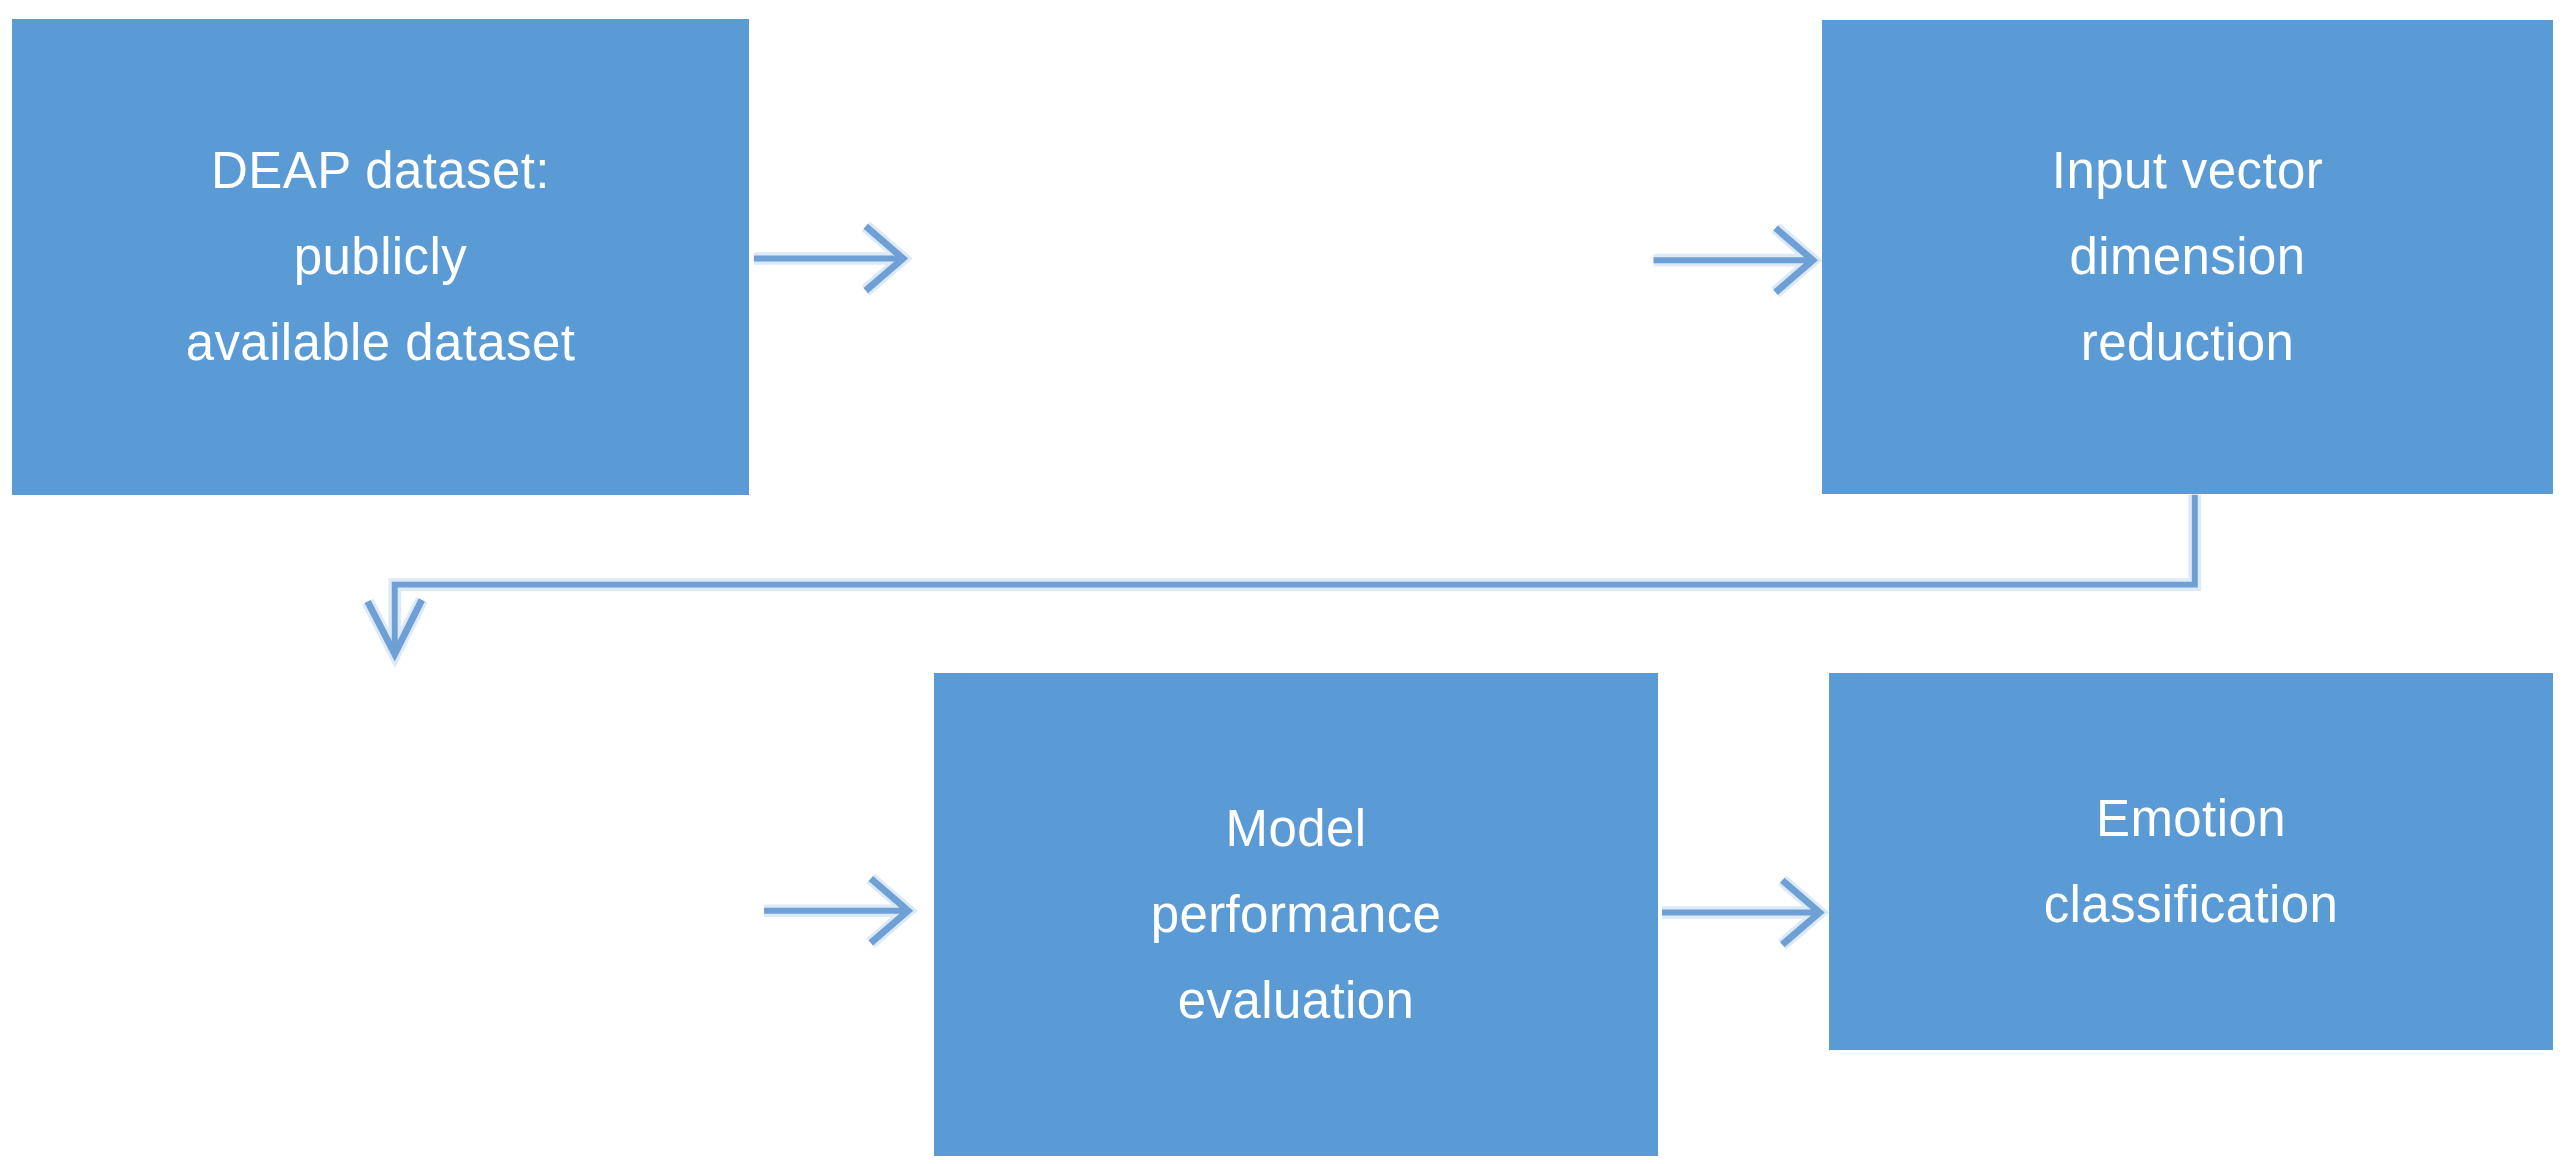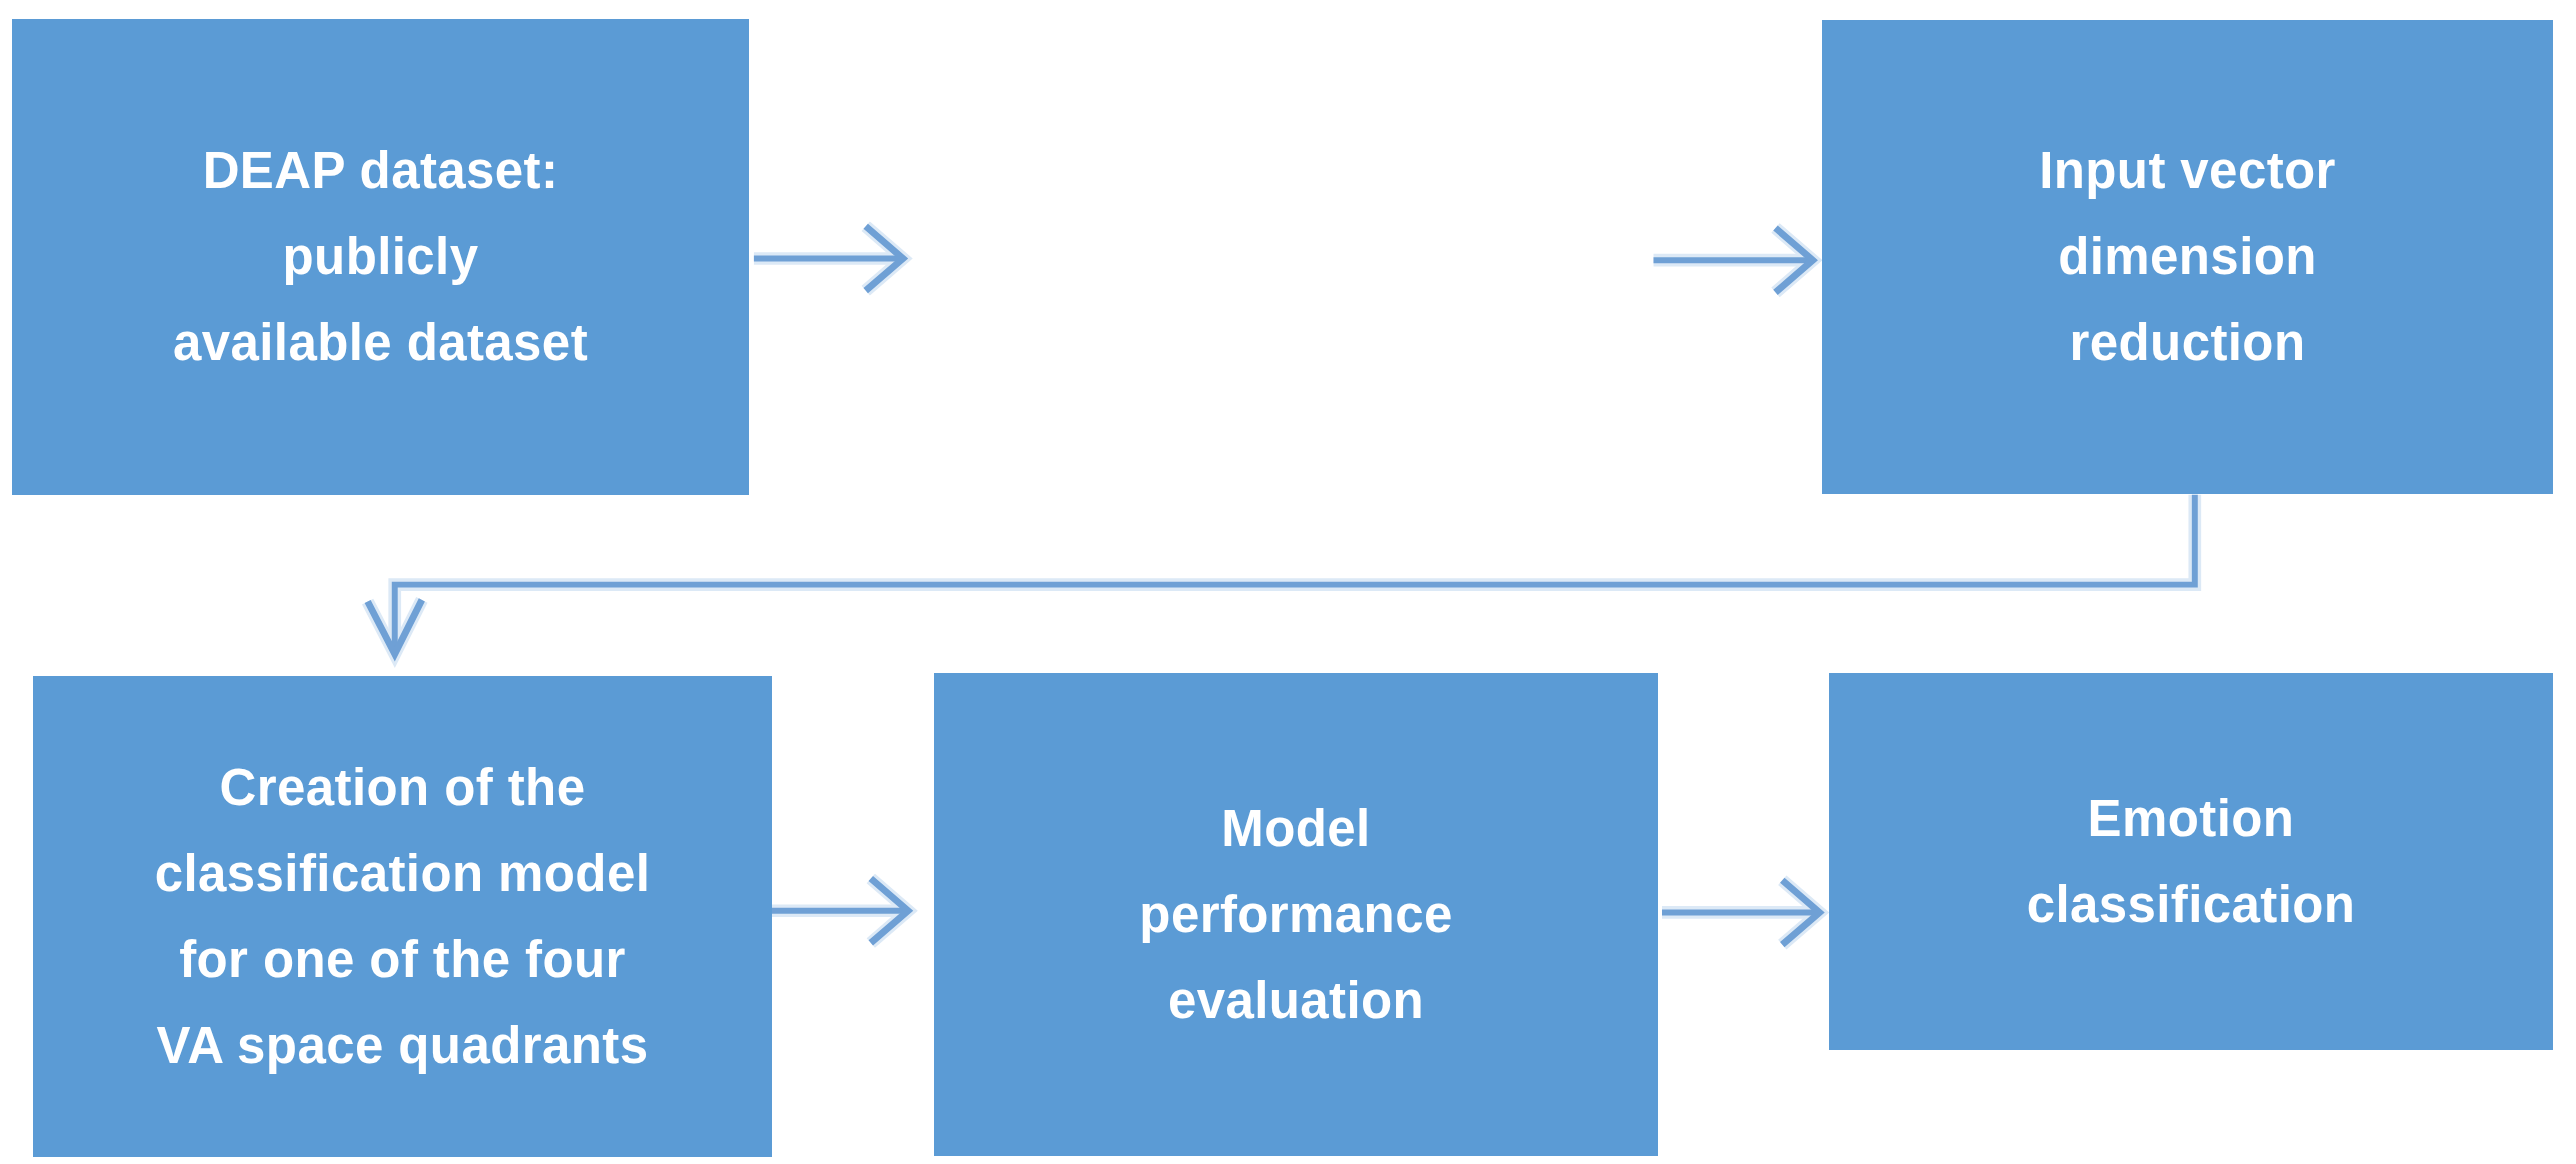--- a/index.html
+++ b/index.html
@@ -30,21 +30,20 @@
     align-items: center;
     justify-content: center;
     text-align: center;
   }
   .box-label {
     color: var(--text-color);
     font-size: 51px;
     line-height: 86px;
     white-space: pre-line;
     letter-spacing: 0.4px;
-    font-weight: bold;
   }
   
   .b1 { left: 12px;   top: 18.6px;  width: 737px; height: 476px; }
   .b2 { left: 923px; top: 20.3px;  width: 727px; height: 474px; }
   .b3 { left: 1822px; top: 20.3px;  width: 731px; height: 474px; align-items: center; }
   .b4 { left: 33px;   top: 676px; width: 739px; height: 481px; }
   .b5 { left: 934px; top: 673px; width: 724px; height: 483px; }
   .b6 { left: 1829px; top: 673px; width: 724px; height: 377px; }
 
   svg.connector-layer {
@@ -119,26 +118,20 @@
 available dataset</span>
   </div>
 
 
   <div class="box b3">
     <span class="box-label">Input vector
 dimension
 reduction</span>
   </div>
 
-  <div class="box b4">
-    <span class="box-label">Creation of the
-classification model
-for one of the four
-VA space quadrants</span>
-  </div>
 
   <div class="box b5">
     <span class="box-label">Model
 performance
 evaluation</span>
   </div>
 
   <div class="box b6">
     <span class="box-label">Emotion
 classification</span>

